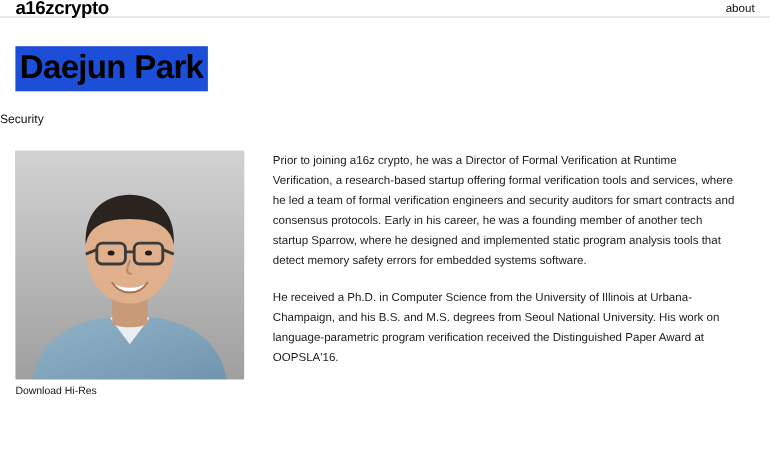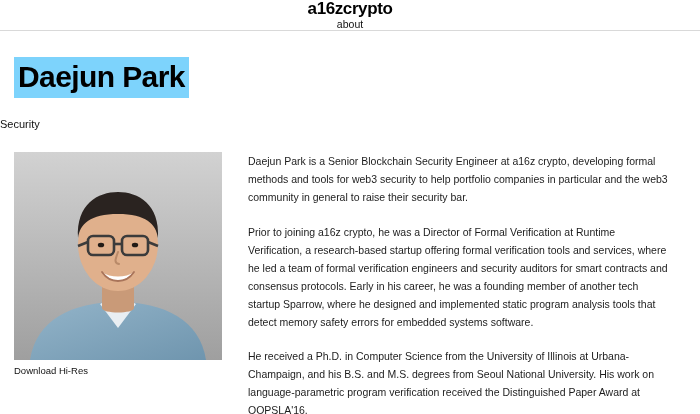--- a/index.html
+++ b/index.html
@@ -10,28 +10,27 @@
     width: 700px;
     height: 414px;
     background: #ffffff;
     font-family: "Liberation Sans", sans-serif;
     color: #111111;
     overflow: hidden;
   }
 
   
   .site-header {
-    height: 31px;
+    height: 16px;
     border-bottom: 1px solid #d9d9d9;
     display: flex;
     align-items: center;
     justify-content: space-between;
     padding: 0 14px 0 14px;
     box-sizing: border-box;
-    flex-direction: column;
   }
   .logo {
     font-size: 17px;
     font-weight: 700;
     letter-spacing: -0.4px;
     color: #000000;
     line-height: 1;
     user-select: none;
   }
   .nav {
@@ -45,21 +44,21 @@
     text-decoration: none;
     cursor: pointer;
   }
 
   
   .title-wrap {
     padding: 26px 14px 0 14px;
   }
   .page-title {
     display: inline-block;
-    background: #7dd3fc;
+    background: #1d4ed8;
     color: #000000;
     font-size: 30px;
     font-weight: 700;
     line-height: 1.18;
     letter-spacing: -0.6px;
     padding: 2px 4px 4px 4px;
     margin: 0;
   }
   .page-subtitle {
     margin: 20px 0 0 0;
@@ -170,18 +169,17 @@
 
           <path d="M88 120 C96 131 112 131 120 120 C112 126 96 126 88 120 Z" fill="#ffffff"></path>
           <path d="M88 120 C96 132 112 132 120 120" stroke="#a9745a" stroke-width="1.8" fill="none" stroke-linecap="round"></path>
         </g>
       </svg>
     </div>
     <a class="download-link">Download Hi-Res</a>
   </div>
 
   <div class="text-col">
-    <p class="bio-para">Daejun Park is a Senior Blockchain Security Engineer at a16z crypto, developing formal methods and tools for web3 security to help portfolio companies in particular and the web3 community in general to raise their security bar.</p>
     <p class="bio-para">Prior to joining a16z crypto, he was a Director of Formal Verification at Runtime Verification, a research-based startup offering formal verification tools and services, where he led a team of formal verification engineers and security auditors for smart contracts and consensus protocols. Early in his career, he was a founding member of another tech startup Sparrow, where he designed and implemented static program analysis tools that detect memory safety errors for embedded systems software.</p>
     <p class="bio-para">He received a Ph.D. in Computer Science from the University of Illinois at Urbana-Champaign, and his B.S. and M.S. degrees from Seoul National University. His work on language-parametric program verification received the Distinguished Paper Award at OOPSLA'16.</p>
   </div>
 
 </div>
 
 </body></html>

